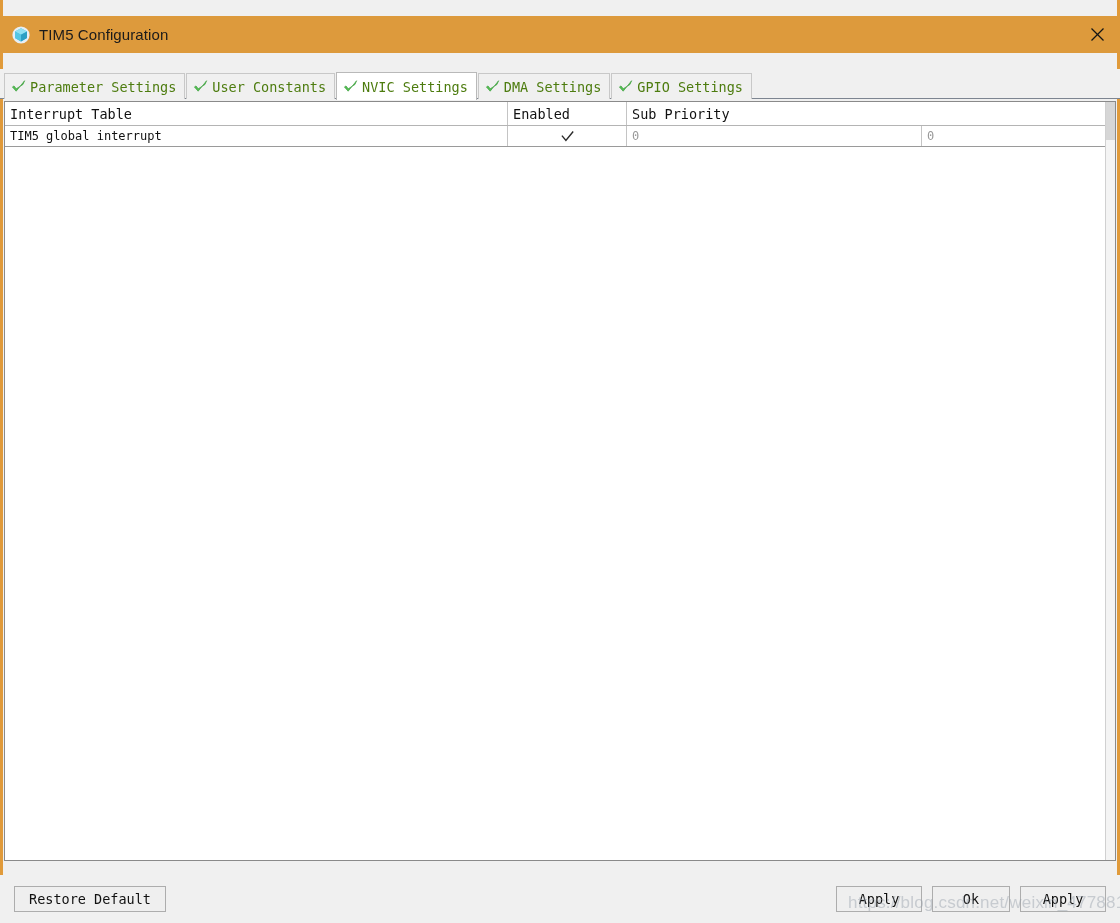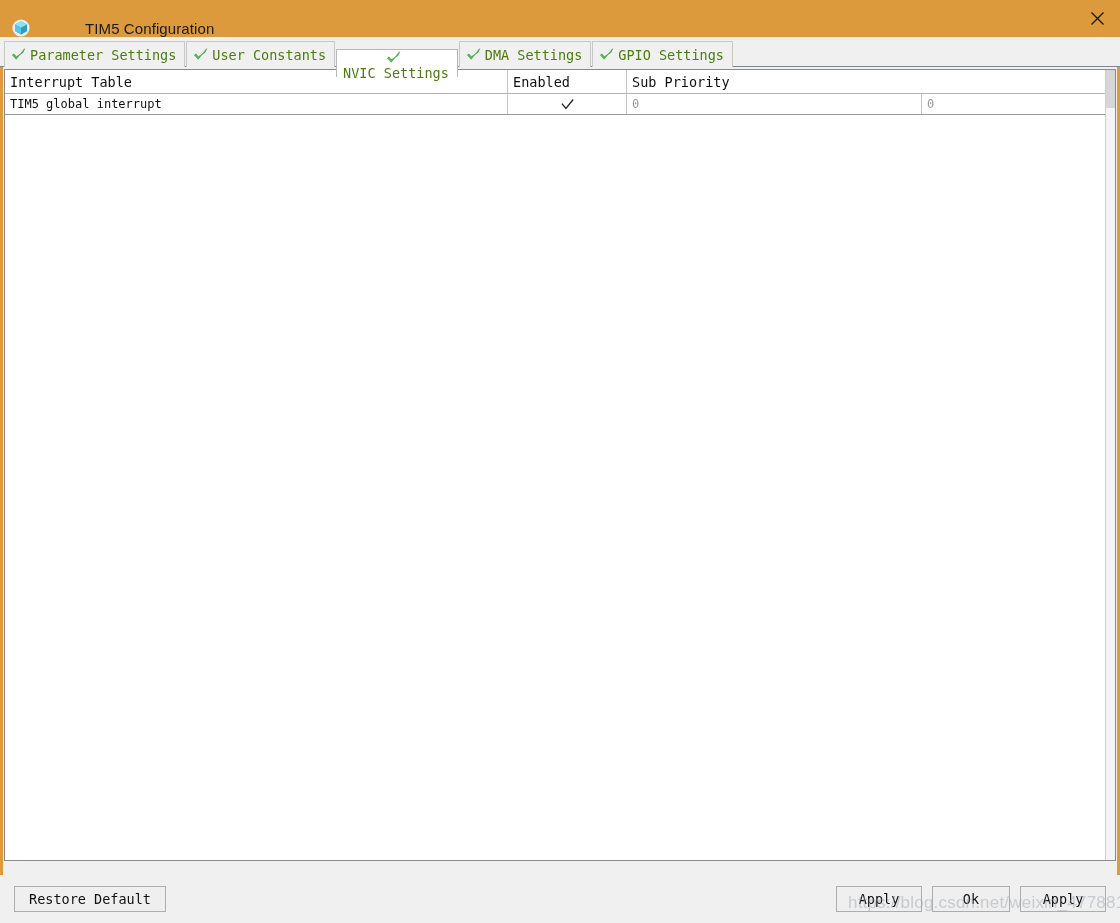--- a/index.html
+++ b/index.html
@@ -26,24 +26,23 @@
     display: flex;
     flex-direction: column;
   }
 
   
   .titlebar {
     height: 37px;
     flex: 0 0 37px;
     background: #dd9a3c;
     display: flex;
-    align-items: flex-end;
-    position: relative;
-    margin: 0 -3px;
-    gap: 46px;
+    align-items: center;
+    position: relative;
+    margin: 16px -3px;
   }
   .title-icon {
     width: 18px;
     height: 18px;
     margin-left: 12px;
     margin-right: 9px;
     flex: 0 0 18px;
     display: block;
   }
   .title-text {
@@ -94,23 +93,22 @@
     color: #4d7c0f;
     position: relative;
     top: 1px;
     cursor: default;
     white-space: nowrap;
   }
   .tab.active {
     background: #ffffff;
     border-color: #b9b9b9;
     height: 28px;
-    top: 11px;
+    top: 2px;
     z-index: 3;
-    flex-direction: column;
   }
   .tab .check {
     width: 15px;
     height: 15px;
     margin-right: 4px;
     flex: 0 0 15px;
     display: block;
   }
 
   

